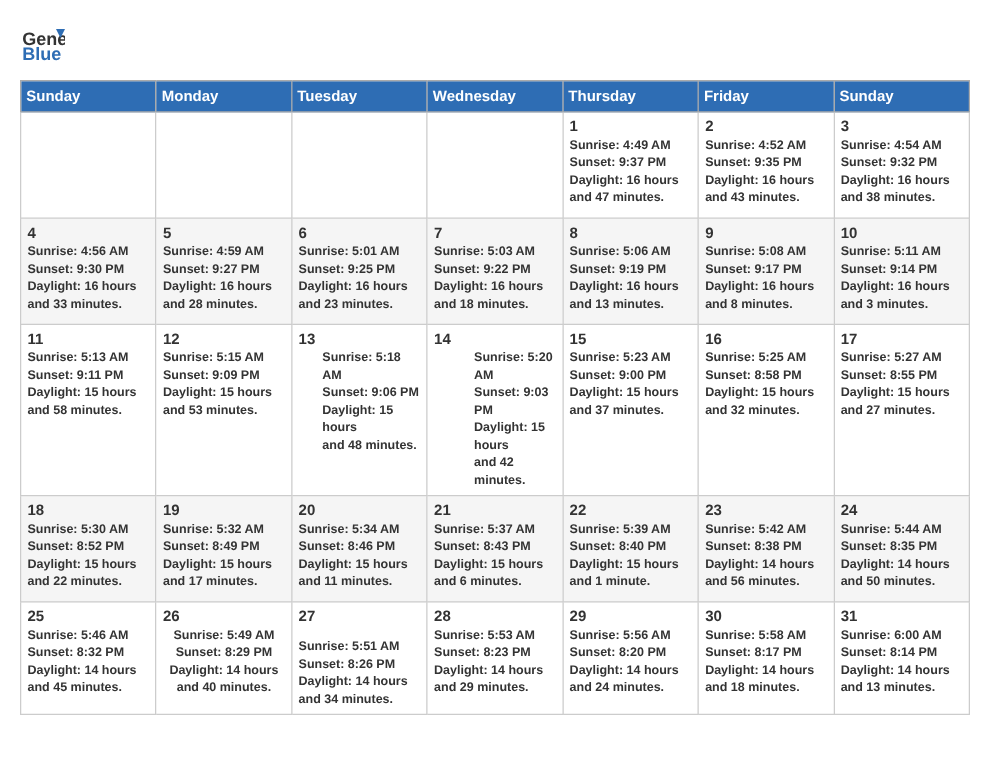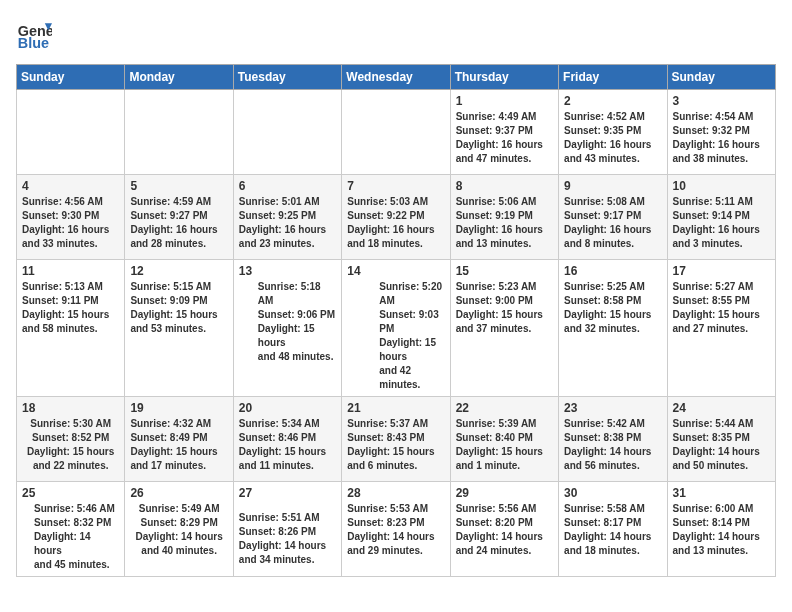--- a/index.html
+++ b/index.html
@@ -235,28 +235,28 @@
           <div class="day-number">17</div>
           <div class="day-info" style="white-space: pre-line;">Sunrise: 5:27 AM
 Sunset: 8:55 PM
 Daylight: 15 hours
 and 27 minutes.</div>
         </td>
       </tr>
       <tr>
         <td>
           <div class="day-number">18</div>
-          <div class="day-info" style="white-space: pre-line; text-align: center;">Sunrise: 5:30 AM
+          <div class="day-info" style="white-space: pre-line;">Sunrise: 5:30 AM
 Sunset: 8:52 PM
 Daylight: 15 hours
 and 22 minutes.</div>
         </td>
         <td>
           <div class="day-number">19</div>
-          <div class="day-info" style="white-space: pre-line;">Sunrise: 4:32 AM
+          <div class="day-info" style="white-space: pre-line;">Sunrise: 5:32 AM
 Sunset: 8:49 PM
 Daylight: 15 hours
 and 17 minutes.</div>
         </td>
         <td>
           <div class="day-number">20</div>
           <div class="day-info" style="white-space: pre-line;">Sunrise: 5:34 AM
 Sunset: 8:46 PM
 Daylight: 15 hours
 and 11 minutes.</div>
@@ -286,21 +286,21 @@
           <div class="day-number">24</div>
           <div class="day-info" style="white-space: pre-line;">Sunrise: 5:44 AM
 Sunset: 8:35 PM
 Daylight: 14 hours
 and 50 minutes.</div>
         </td>
       </tr>
       <tr>
         <td>
           <div class="day-number">25</div>
-          <div class="day-info" style="white-space: pre-line; margin-left: 12px;">Sunrise: 5:46 AM
+          <div class="day-info" style="white-space: pre-line;">Sunrise: 5:46 AM
 Sunset: 8:32 PM
 Daylight: 14 hours
 and 45 minutes.</div>
         </td>
         <td>
           <div class="day-number">26</div>
           <div class="day-info" style="white-space: pre-line; text-align: center;">Sunrise: 5:49 AM
 Sunset: 8:29 PM
 Daylight: 14 hours
 and 40 minutes.</div>

